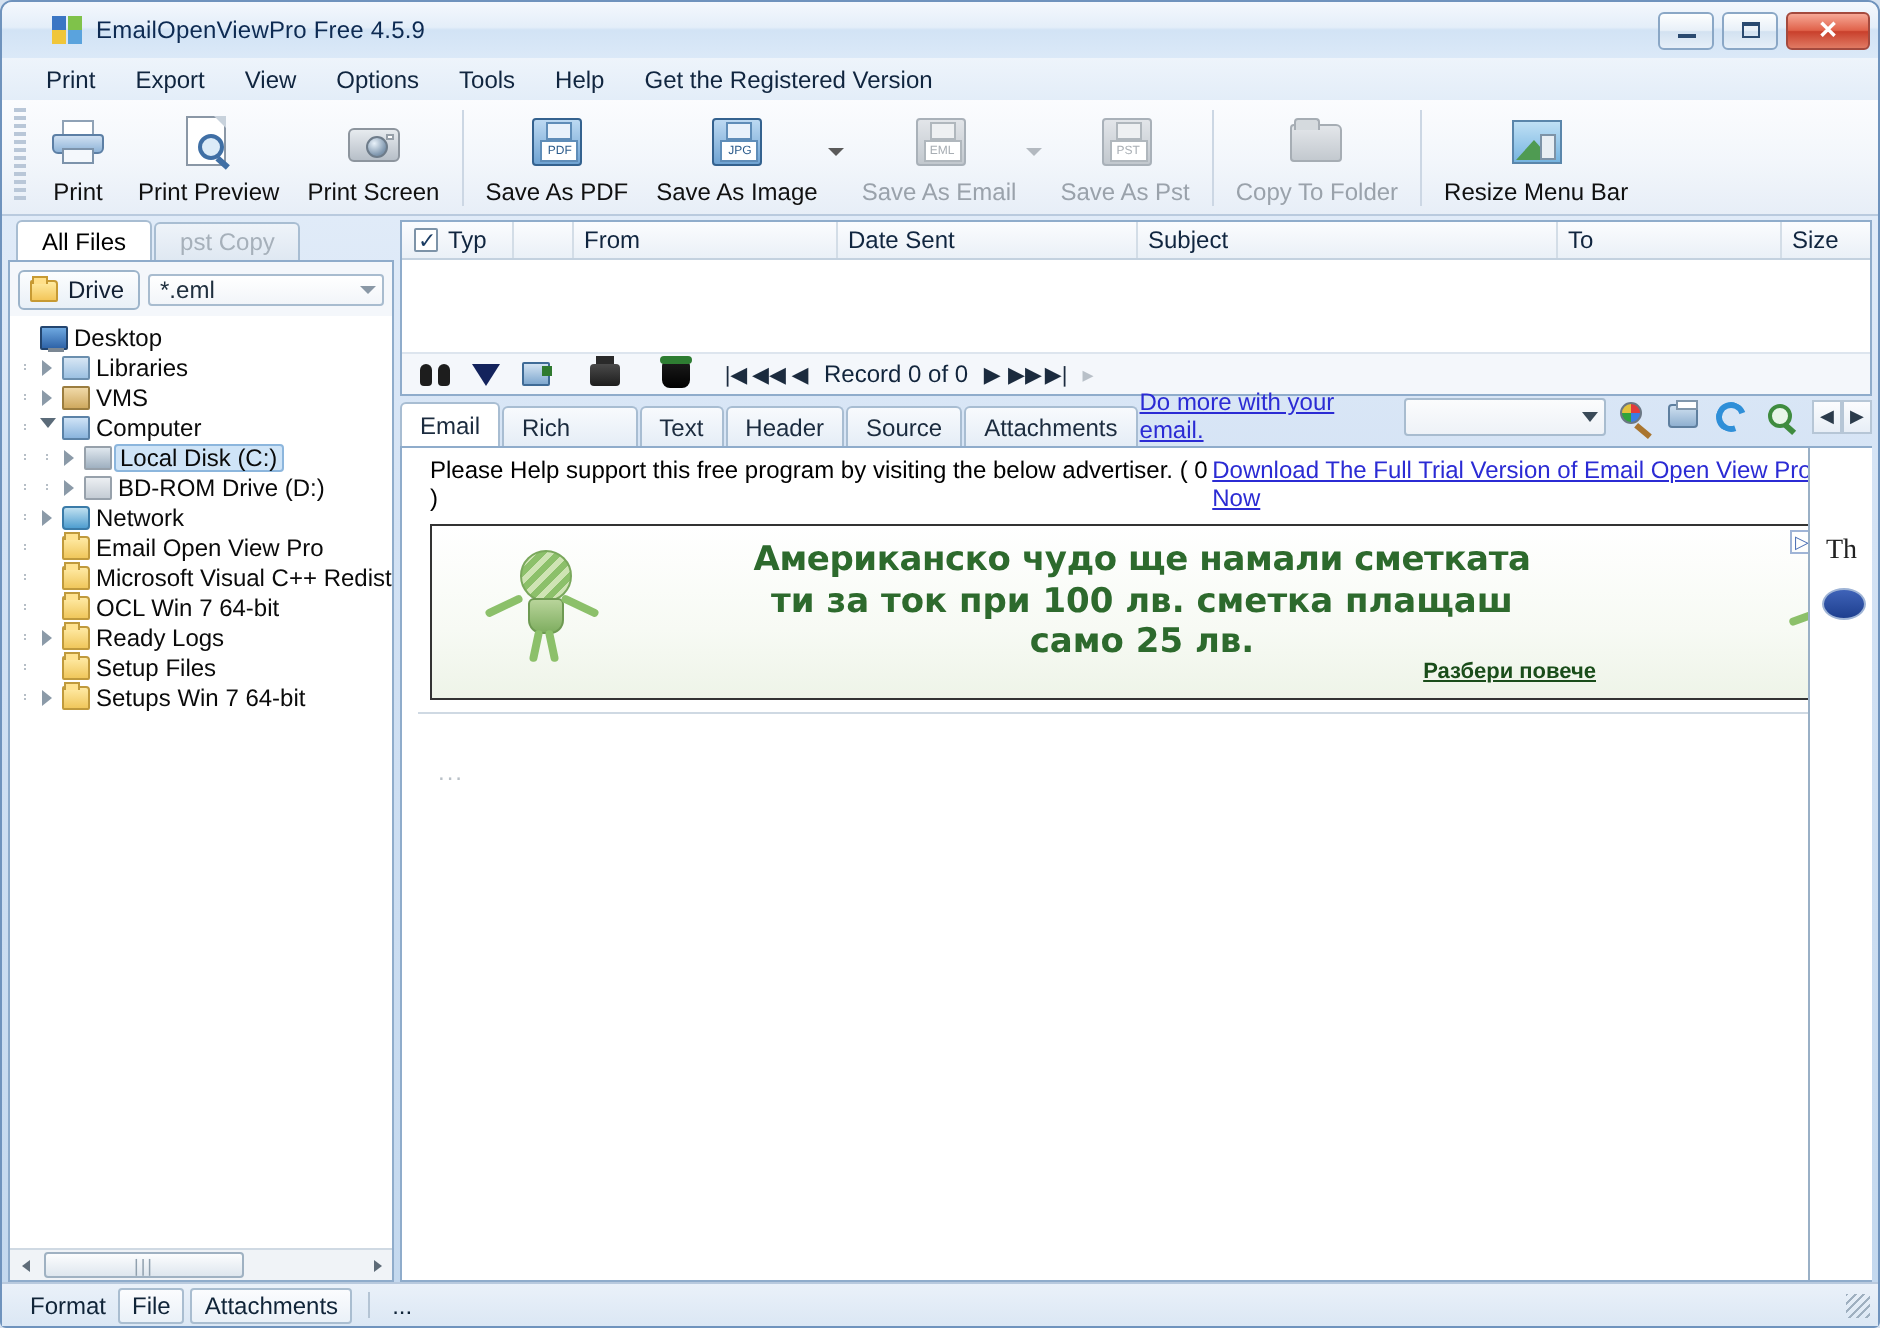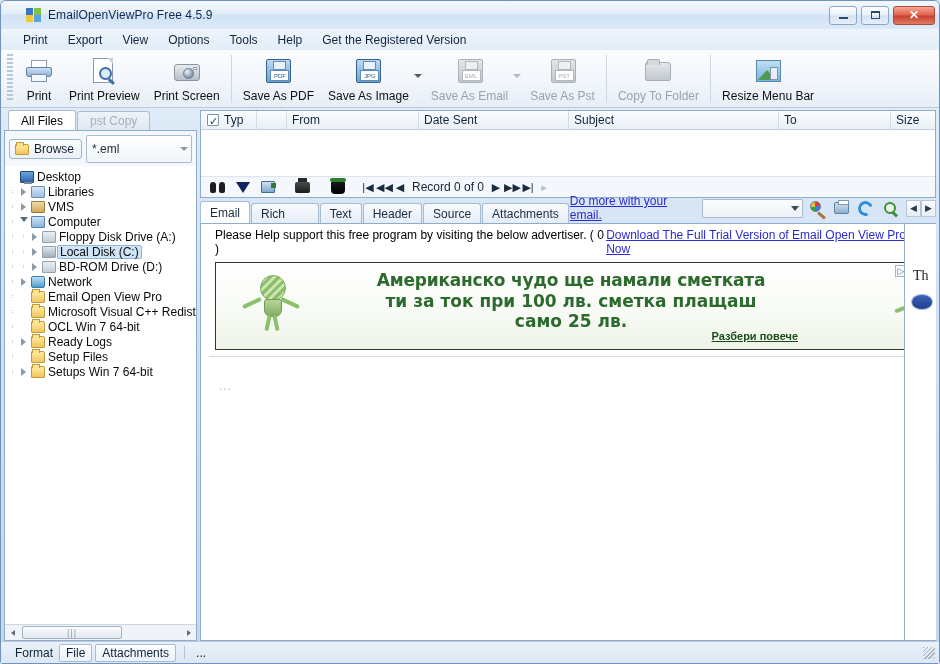--- a/index.html
+++ b/index.html
@@ -135,21 +135,21 @@
   .browse-btn {
     display:flex; align-items:center; gap:5px; height:20px; padding:0 7px 0 5px;
     border:1px solid #9db4ca; border-radius:3px;
     background:linear-gradient(180deg,#fcfdfe,#e9f0f7);
     font-size:12px; color:#132033;
   }
   .folder-mini { width:14px; height:11px; background:linear-gradient(180deg,#ffe79a,#f5c councils); }
   .folder-mini { background:linear-gradient(180deg,#ffeaa0,#f3c65a); border:1px solid #c79a33; border-radius:1px 2px 1px 1px; position:relative; }
   .folder-mini:before { content:""; position:absolute; left:0; top:-3px; width:6px; height:3px; background:#ffe08a; border:1px solid #c79a33; border-bottom:0; }
   .combo {
-    flex:1 1 auto; height:28px; border:1px solid #a8bccf; border-radius:2px;
+    flex:1 1 auto; height:16px; border:1px solid #a8bccf; border-radius:2px;
     background:linear-gradient(180deg,#ffffff,#f2f5f9);
     display:flex; align-items:center; padding:0 3px 0 5px; font-size:12px; color:#20303f;
   }
   .combo .arr { margin-left:auto; width:0;height:0;border-left:4px solid transparent;border-right:4px solid transparent;border-top:4px solid #8a98a6; }
   .tree { flex:1 1 auto; overflow:hidden; padding:3px 0 0 2px; background:#fff; }
   .t-row { display:flex; align-items:center; height:15px; font-size:12px; white-space:nowrap; color:#0a0a0a; }
   .t-exp { width:11px; flex:0 0 11px; display:flex; align-items:center; justify-content:center; }
   .t-exp .tri { width:0;height:0;border-top:4px solid transparent;border-bottom:4px solid transparent;border-left:5px solid #8b9aa8; }
   .t-exp .tri.open { border-left:4px solid transparent;border-right:4px solid transparent;border-top:5px solid #5b6b79; }
   .t-ico { width:17px; flex:0 0 17px; display:flex; align-items:center; justify-content:center; }
@@ -438,21 +438,21 @@
 
     <div class="left-pane">
       <div class="tabs-small">
         <div class="tab-s active">All Files</div>
         <div class="tab-s dim">pst Copy</div>
       </div>
       <div class="left-box">
         <div class="browse-row">
           <div class="browse-btn">
             <div class="folder-mini"></div>
-            <span>Browse</span>
+            <span>Drive</span>
           </div>
           <div class="combo">
             <span>*.eml</span>
             <span class="arr"></span>
           </div>
         </div>
         <div class="tree" id="tree">
             <div class="t-row">
               <div class="t-exp"></div>
               <div class="t-ico">
@@ -482,31 +482,20 @@
             </div>
             <div class="t-row">
               <div class="guide"></div>
               <div class="t-exp">
                 <div class="tri open"></div>
               </div>
               <div class="t-ico">
                 <div class="mini comp"></div>
               </div>
               <div class="t-label">Computer</div>
-            </div>
-            <div class="t-row">
-              <div class="guide"></div>
-              <div class="guide"></div>
-              <div class="t-exp">
-                <div class="tri"></div>
-              </div>
-              <div class="t-ico">
-                <div class="mini drive"></div>
-              </div>
-              <div class="t-label">Floppy Disk Drive (A:)</div>
             </div>
             <div class="t-row sel">
               <div class="guide"></div>
               <div class="guide"></div>
               <div class="t-exp">
                 <div class="tri"></div>
               </div>
               <div class="t-ico">
                 <div class="mini drive c"></div>
               </div>

